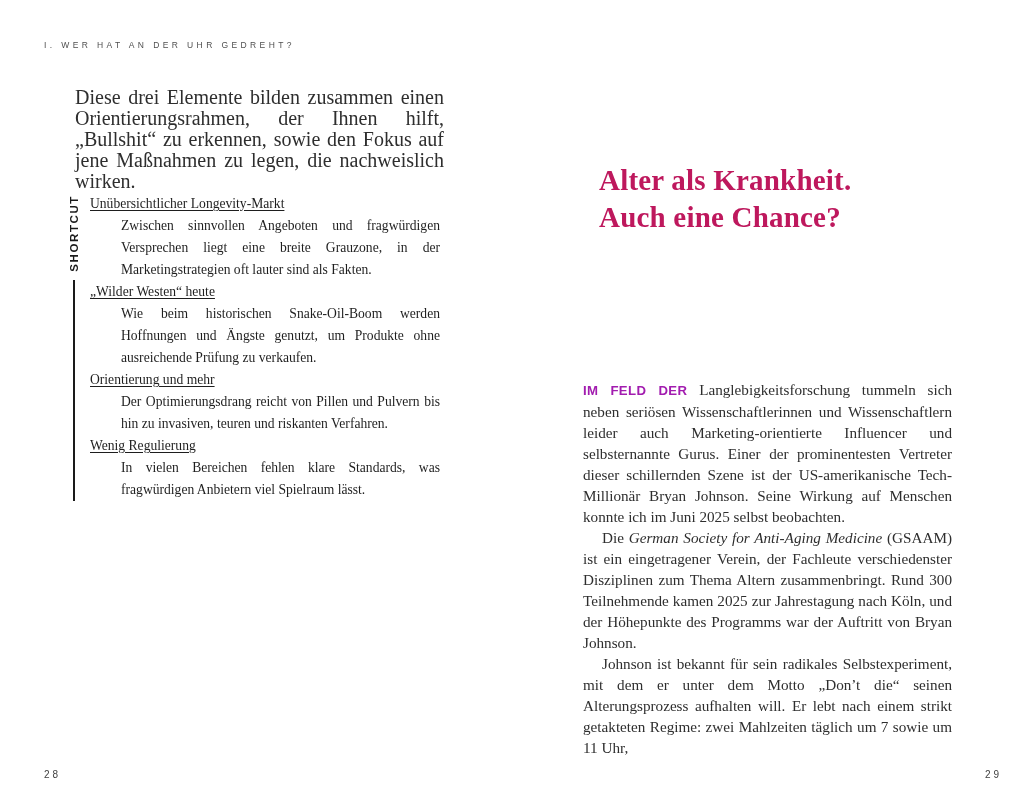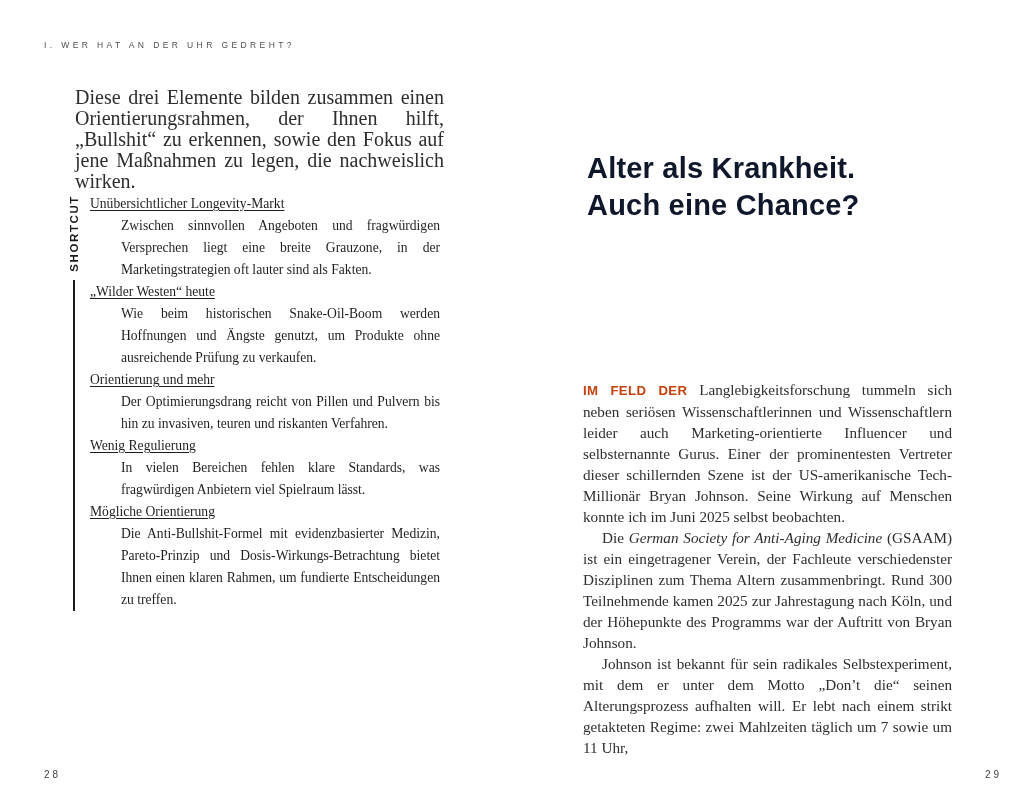--- a/index.html
+++ b/index.html
@@ -68,40 +68,40 @@
     font-family: "Liberation Sans", sans-serif;
     font-size: 10px; letter-spacing: 3px;
     color: #3f3f3f;
   }
   .pn-left  { left: 44px; }
   .pn-right { right: 45px; }
 
   
   .chapter-title {
     position: absolute; left: 73px; top: 146px;
-    margin: 4px;
-    font-family: Liberation Sans, sans-serif;
+    margin: 16px;
+    font-family: Liberation Serif, serif;
     font-weight: 700;
     font-size: 29px; line-height: 37px;
     letter-spacing: 0.2px;
-    color: #0f172a;
+    color: #be185d;
   }
   .body-text {
     position: absolute; left: 73px; top: 379px; width: 369px;
     font-size: 15.2px; line-height: 21px;
     text-align: justify;
     color: #2e2e2e;
   }
   .body-text p { margin: 0; }
   .body-text p.indent { text-indent: 19px; }
   .lead-in {
     font-family: "Liberation Sans", sans-serif;
     font-weight: 700;
     font-size: 13.2px; letter-spacing: 0.4px;
-    color: #c2410c;
+    color: #a21caf;
   }
   .body-text em { font-style: italic; }
 </style>
 </head>
 <body>
 
 <div class="spread">
 
   <section class="page left">
     <div class="running-header">I. WER HAT AN DER UHR GEDREHT?</div>
@@ -123,24 +123,20 @@
           <div class="sc-body">Wie beim historischen Snake-Oil-Boom werden Hoffnungen und Ängste genutzt, um Produkte ohne ausreichende Prüfung zu verkaufen.</div>
         </div>
         <div class="sc-item">
           <div class="sc-heading">Orientierung und mehr</div>
           <div class="sc-body">Der Optimierungsdrang reicht von Pillen und Pulvern bis hin zu invasiven, teuren und riskanten Verfahren.</div>
         </div>
         <div class="sc-item">
           <div class="sc-heading">Wenig Regulierung</div>
           <div class="sc-body">In vielen Bereichen fehlen klare Standards, was fragwürdigen Anbietern viel Spielraum lässt.</div>
         </div>
-        <div class="sc-item">
-          <div class="sc-heading">Mögliche Orientierung</div>
-          <div class="sc-body">Die Anti-Bullshit-Formel mit evidenzbasierter Medizin, Pareto-Prinzip und Dosis-Wirkungs-Betrachtung bietet Ihnen einen klaren Rahmen, um fundierte Entscheidungen zu treffen.</div>
-        </div>
       </div>
     </div>
 
     <div class="page-number pn-left">28</div>
   </section>
 
   <section class="page right">
     <h1 class="chapter-title"><span>Alter als Krankheit.</span><br><span>Auch eine Chance?</span></h1>
 
     <div class="body-text">

